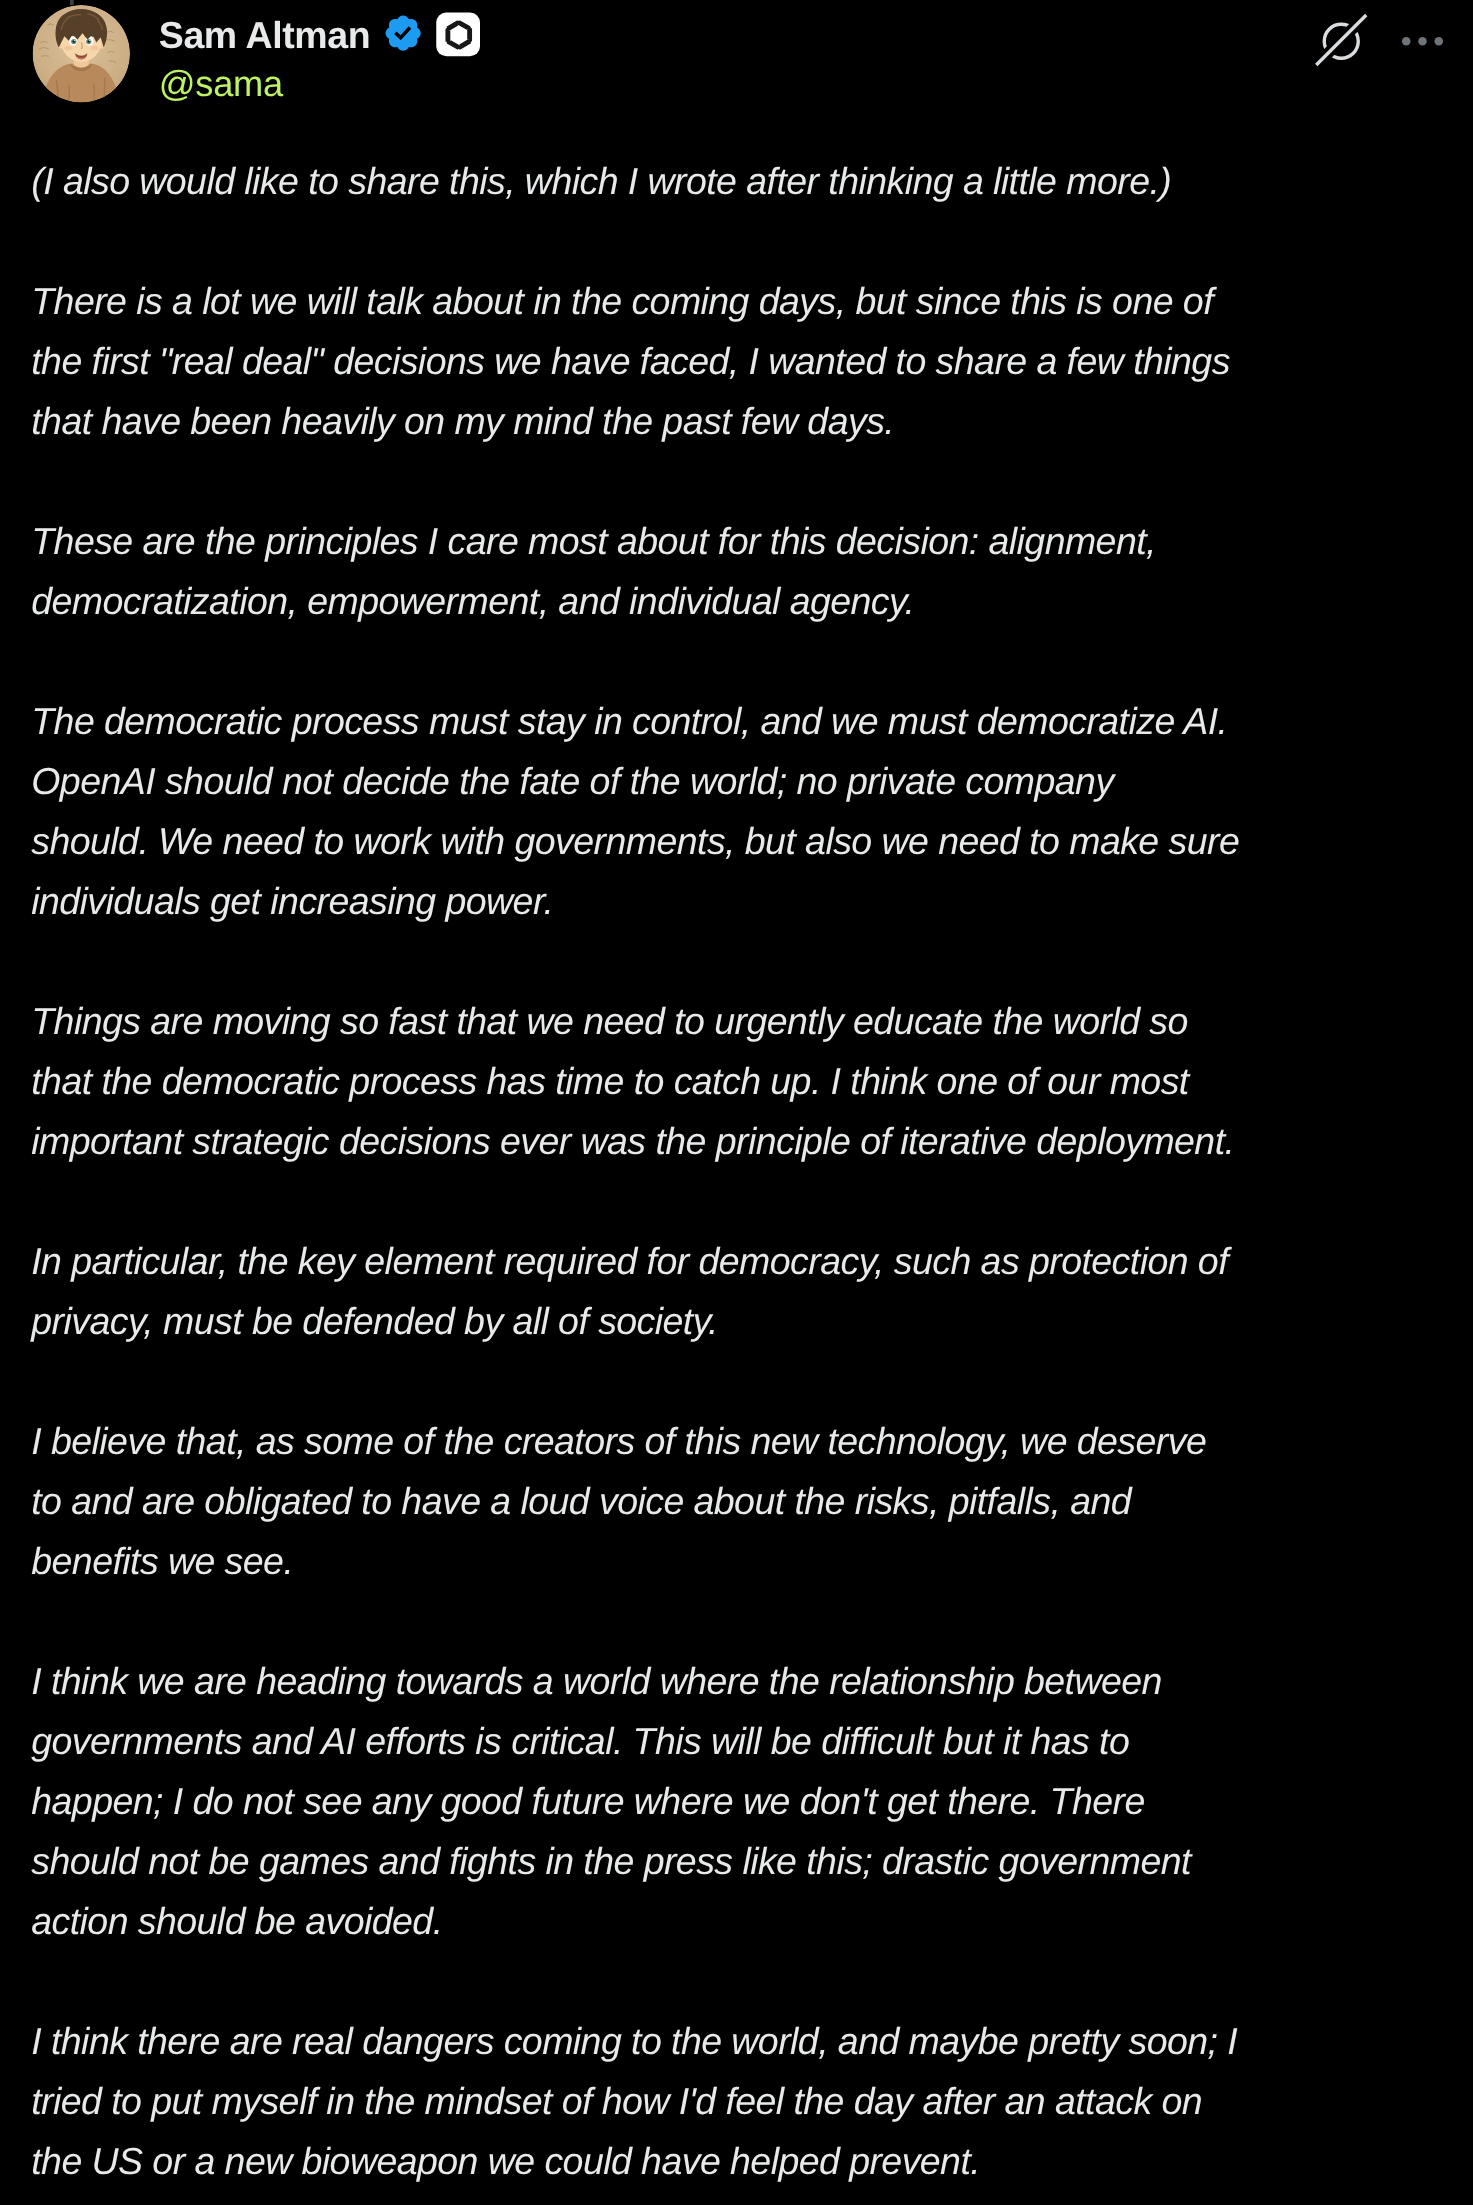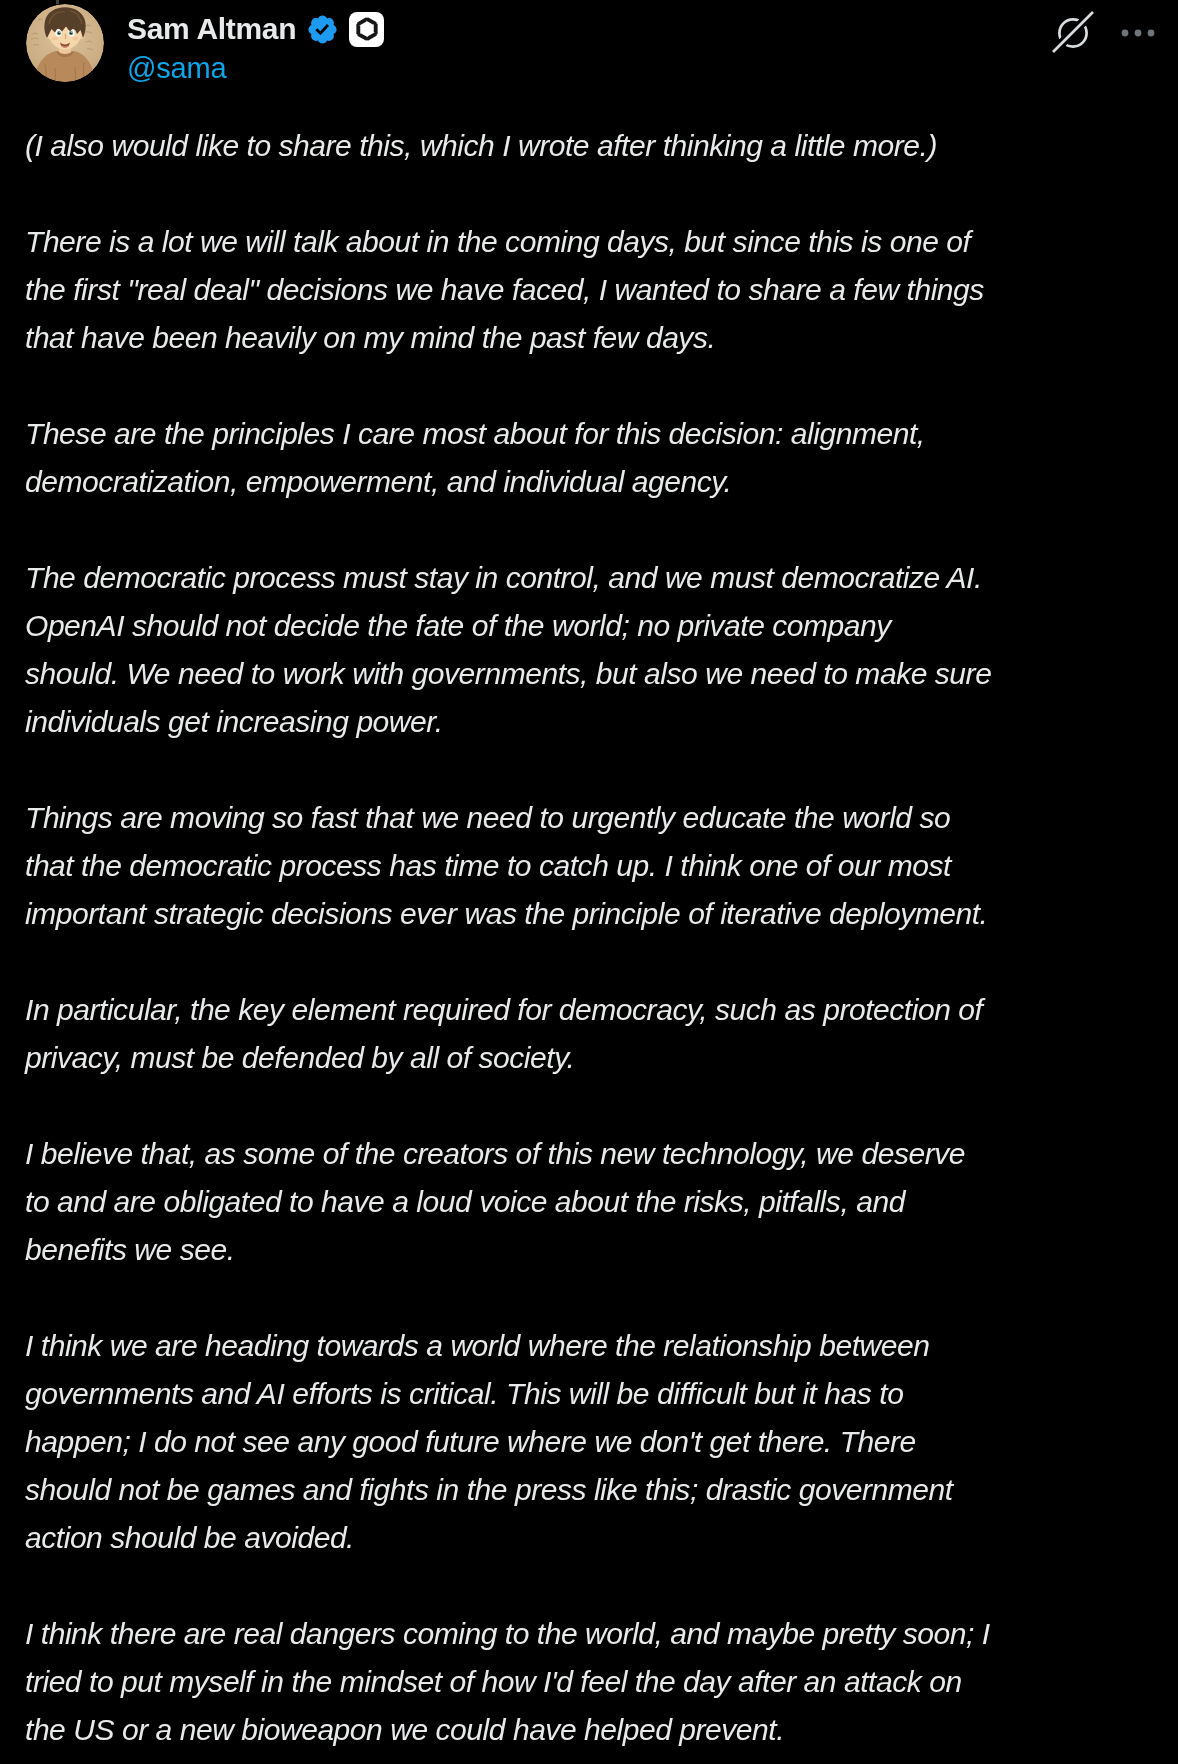--- a/index.html
+++ b/index.html
@@ -8,33 +8,33 @@
     font-family:"Liberation Sans", sans-serif;
   }
   .thread-line { position:absolute; left:56px; top:0; width:3px; height:4px; background:#3b3f43; }
   .avatar {
     position:absolute; left:26px; top:4px; width:78px; height:78px;
     border-radius:50%; overflow:hidden; cursor:pointer;
   }
   .avatar svg { display:block; width:78px; height:78px; }
   .name-row {
     position:absolute; left:127px; top:10px; height:38px;
-    display:flex; align-items:center; gap:10px; cursor:pointer;
+    display:flex; gap:10px; cursor:pointer;
   }
   .author {
     font-size:30px; font-weight:700; color:#e7e9ea; letter-spacing:-0.3px; line-height:38px;
   }
   .verified { width:33px; height:33px; display:block; }
   .openai-badge {
     width:35px; height:35px; background:#ffffff; border-radius:8px;
     display:flex; align-items:center; justify-content:center;
   }
   .openai-badge svg { width:26px; height:26px; display:block; }
   .handle {
-    position:absolute; left:127px; top:52px; font-size:29px; color:#0ea5e9; letter-spacing:-0.2px;
+    position:absolute; left:127px; top:52px; font-size:29px; color:#bef264; letter-spacing:-0.2px;
   }
   .actions {
     position:absolute; right:20px; top:8px; display:flex; align-items:center; gap:20px;
   }
   .grok-btn { width:50px; height:50px; display:flex; align-items:center; justify-content:center; cursor:pointer; }
   .more-btn { width:40px; height:40px; display:flex; align-items:center; justify-content:center; cursor:pointer; }
   .tweet-text {
     position:absolute; left:25px; top:122px; width:1140px;
     font-size:30px; line-height:48px; color:#e7e9ea; letter-spacing:-0.45px;
     white-space:pre;

